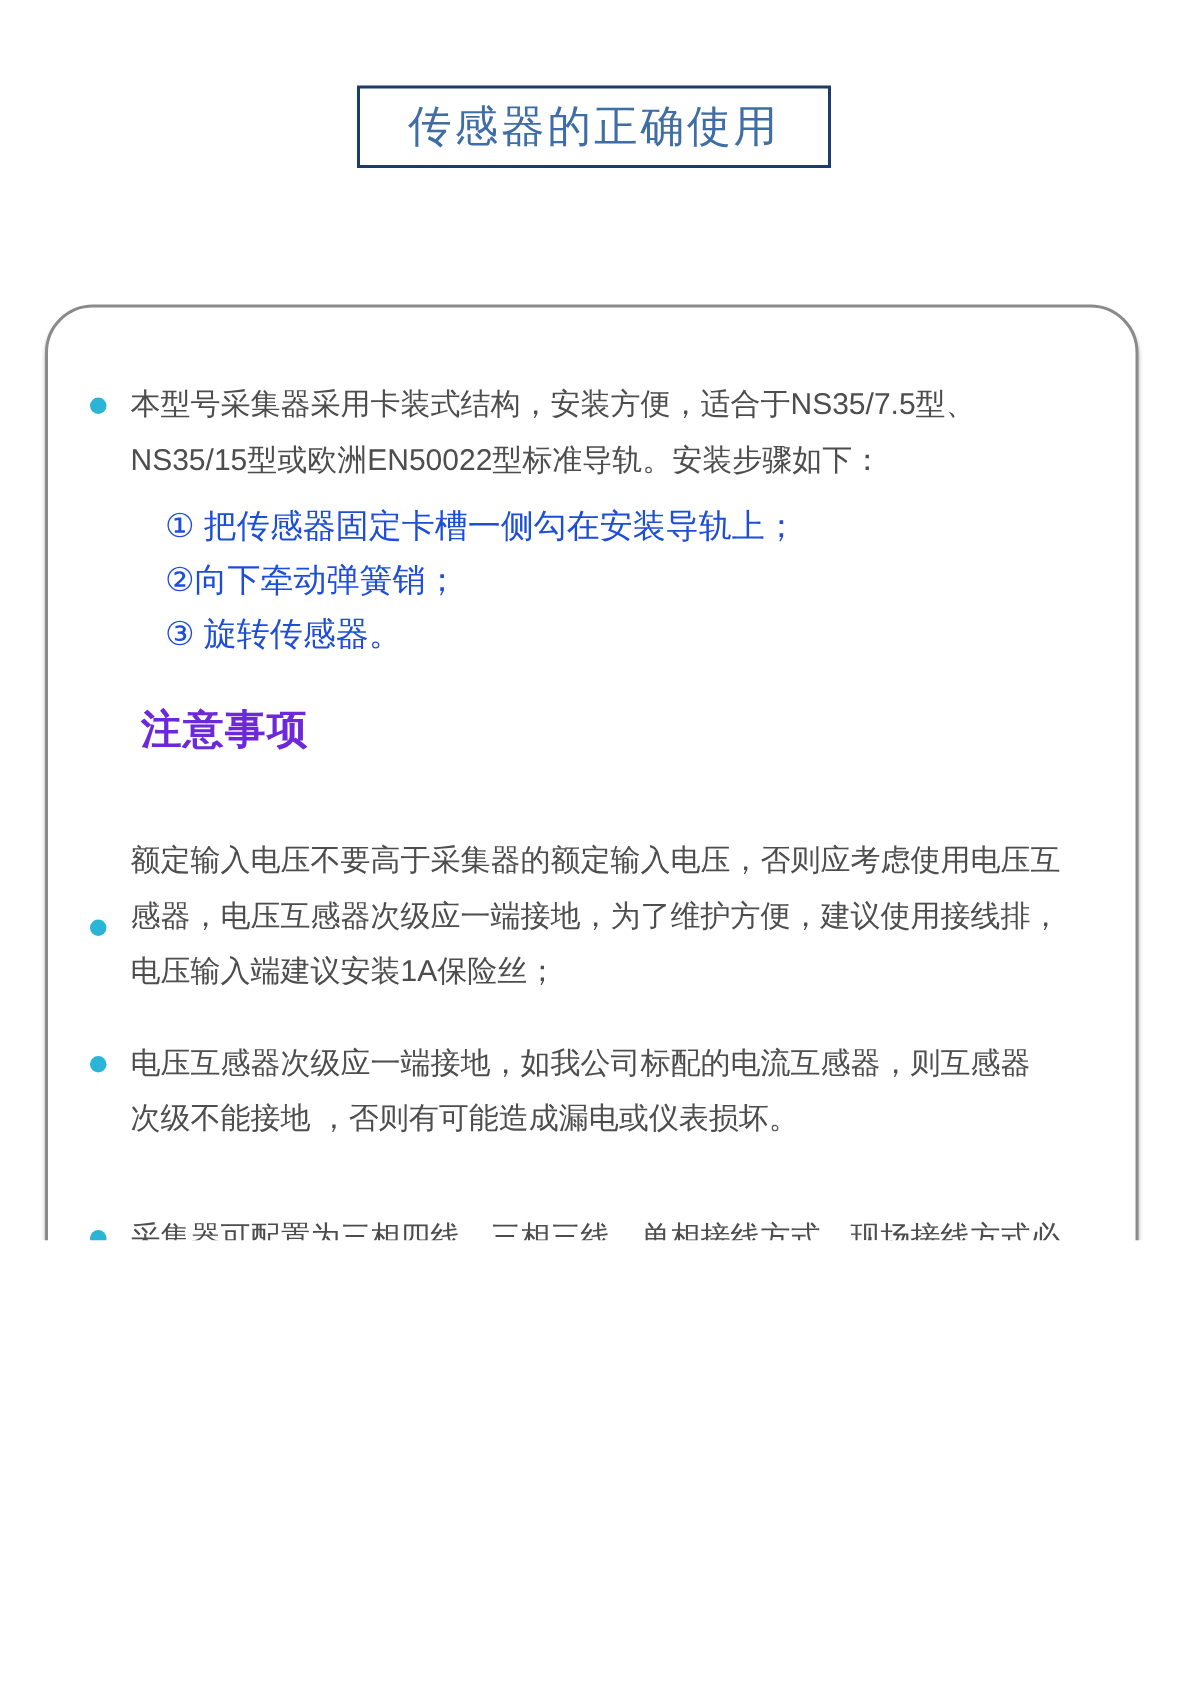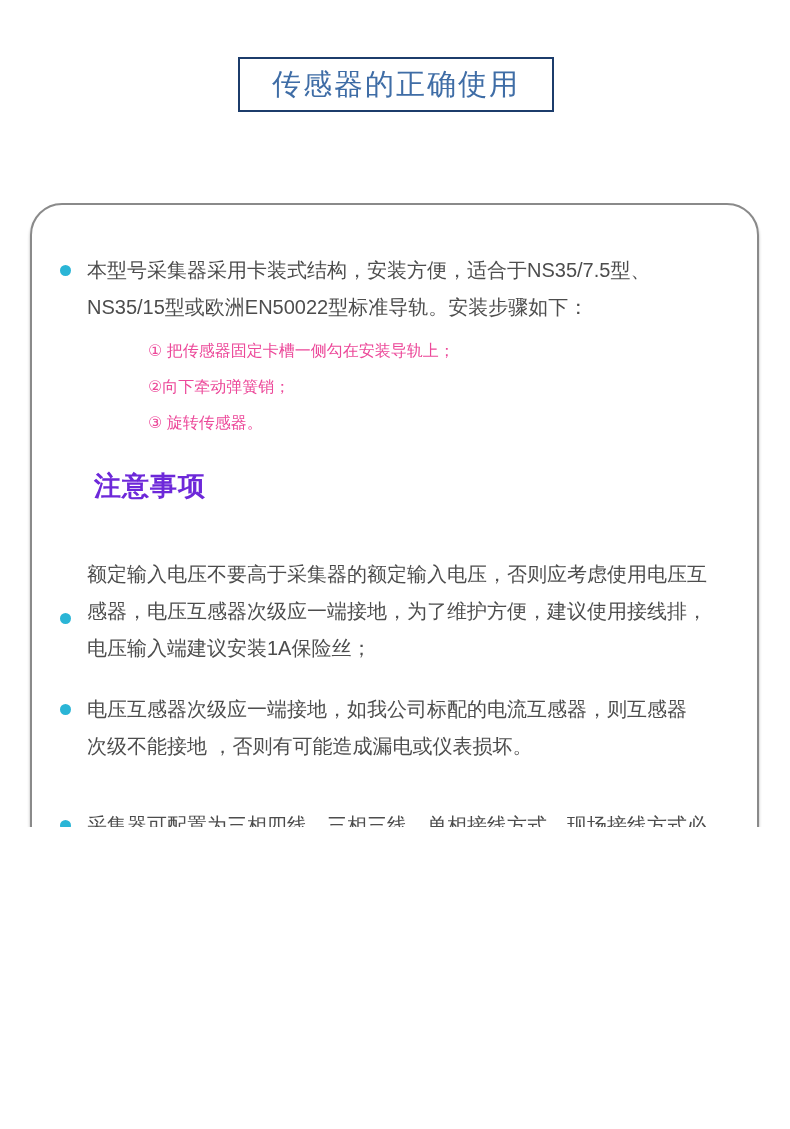--- a/index.html
+++ b/index.html
@@ -60,23 +60,23 @@
     margin-top: 13px;
     margin-right: 16px;
   }
   .bullet-item .item-text {
     color: #4d4d4d;
     font-size: 20px;
     line-height: 37px;
     white-space: pre-line;
   }
   .steps-block {
-    margin: 7px 0 0 88px;
-    color: #ec4899;
-    font-size: 16px;
+    margin: 7px 0 0 50px;
+    color: #1d4ed8;
+    font-size: 22px;
     line-height: 36px;
     white-space: pre-line;
   }
   .notes-heading {
     margin: 27px 0 10px 34px;
     color: #6d28d9;
     font-size: 27px;
     font-weight: bold;
     letter-spacing: 1px;
   }

